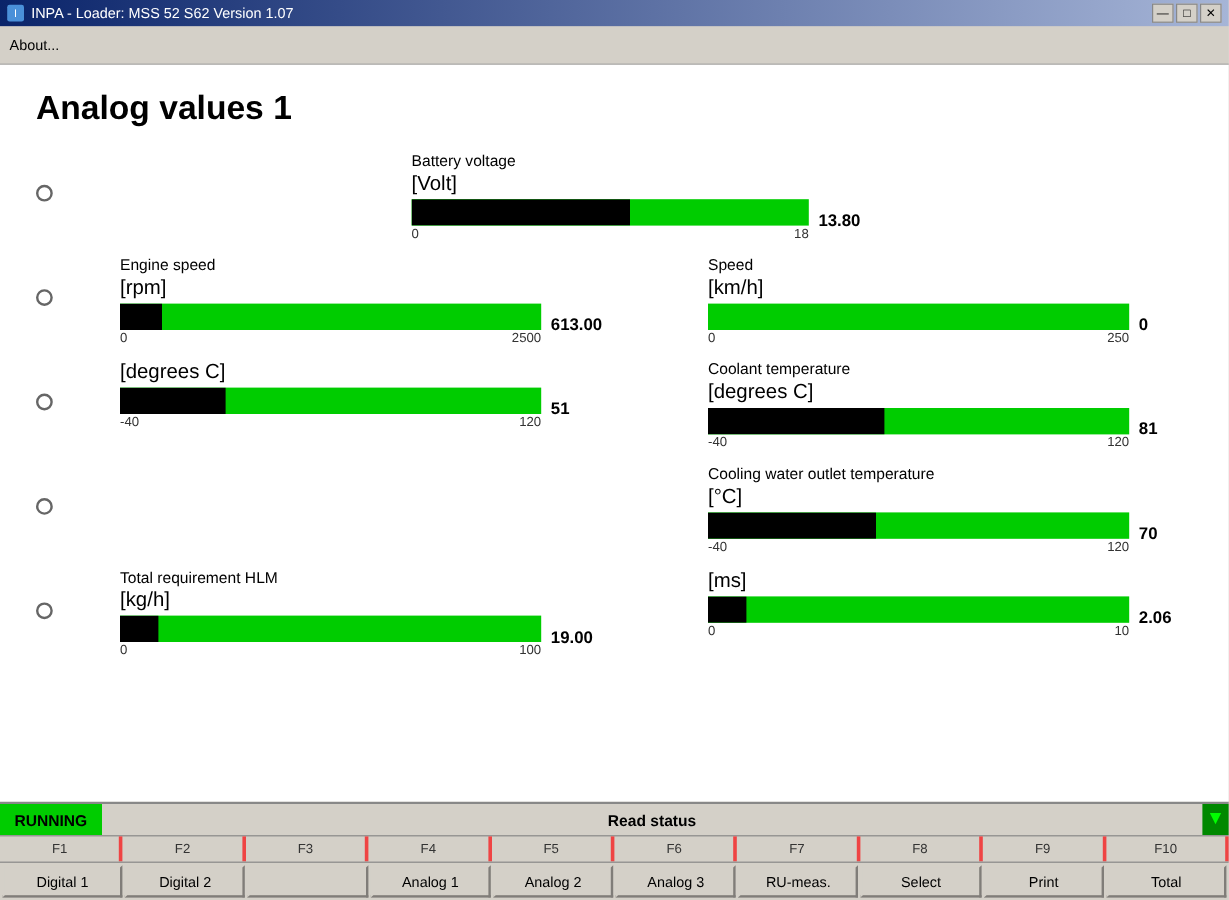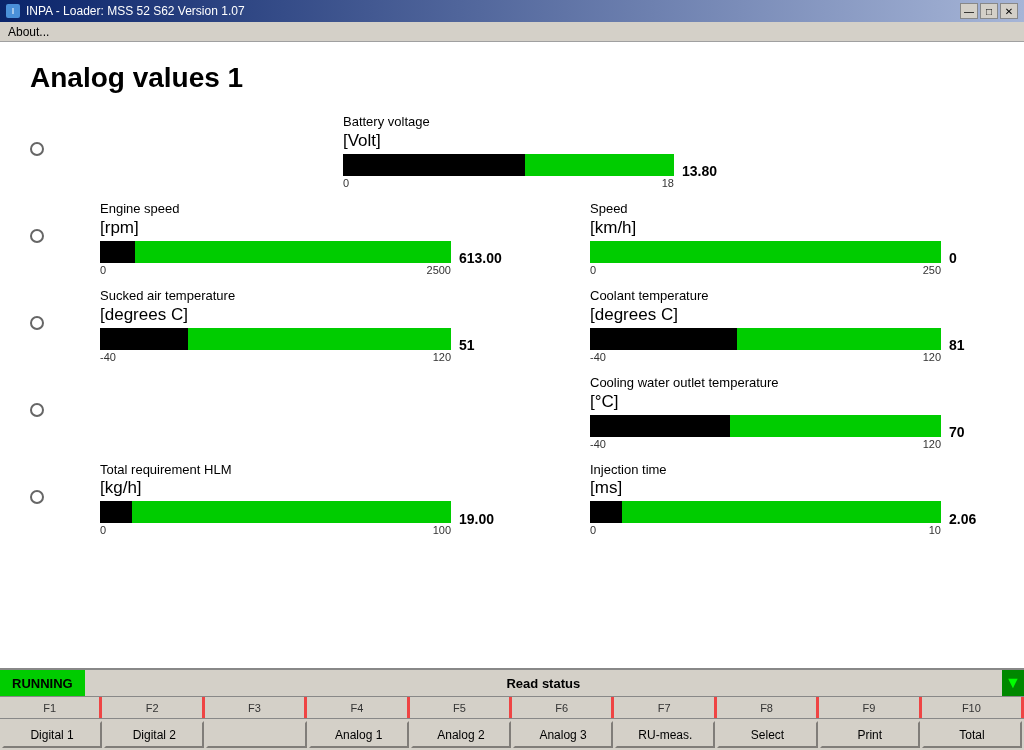--- a/index.html
+++ b/index.html
@@ -53,21 +53,21 @@
       align-items: center;
       justify-content: center;
       font-size: 10px;
       cursor: pointer;
       color: black;
     }
     .menu-bar {
       background: #d4d0c8;
       padding: 2px 4px;
       font-size: 12px;
-      height: 20px;
+      height: 32px;
       display: flex;
       align-items: center;
       border-bottom: 1px solid #a0a0a0;
       flex-shrink: 0;
     }
     .menu-item {
       padding: 1px 4px;
       cursor: pointer;
     }
     .main-content {
@@ -301,21 +301,20 @@
       </div>
     </div>
   </div>
 
   <div style="display:flex; margin-bottom:12px; align-items:flex-start;">
     <div style="width:24px; padding-top:28px;">
       <span class="radio-indicator" style="position:relative; left:0;"></span>
     </div>
     <div style="flex:1; display:flex; gap:40px;">
       <div class="gauge-item">
-        <div class="gauge-label">Sucked air temperature</div>
         <div class="gauge-unit">[degrees C]</div>
         <div class="gauge-bar-container">
           <div class="gauge-bar-wrapper">
             <div class="gauge-bar">
               <div class="gauge-bar-fill" style="width:25%"></div>
             </div>
             <div class="gauge-scale">
               <span>-40</span>
               <span>120</span>
             </div>
@@ -395,21 +394,20 @@
             </div>
             <div class="gauge-scale">
               <span>0</span>
               <span>100</span>
             </div>
           </div>
           <div class="gauge-value">19.00</div>
         </div>
       </div>
       <div class="gauge-item">
-        <div class="gauge-label">Injection time</div>
         <div class="gauge-unit">[ms]</div>
         <div class="gauge-bar-container">
           <div class="gauge-bar-wrapper">
             <div class="gauge-bar">
               <div class="gauge-bar-fill" style="width:9%"></div>
             </div>
             <div class="gauge-scale">
               <span>0</span>
               <span>10</span>
             </div>

